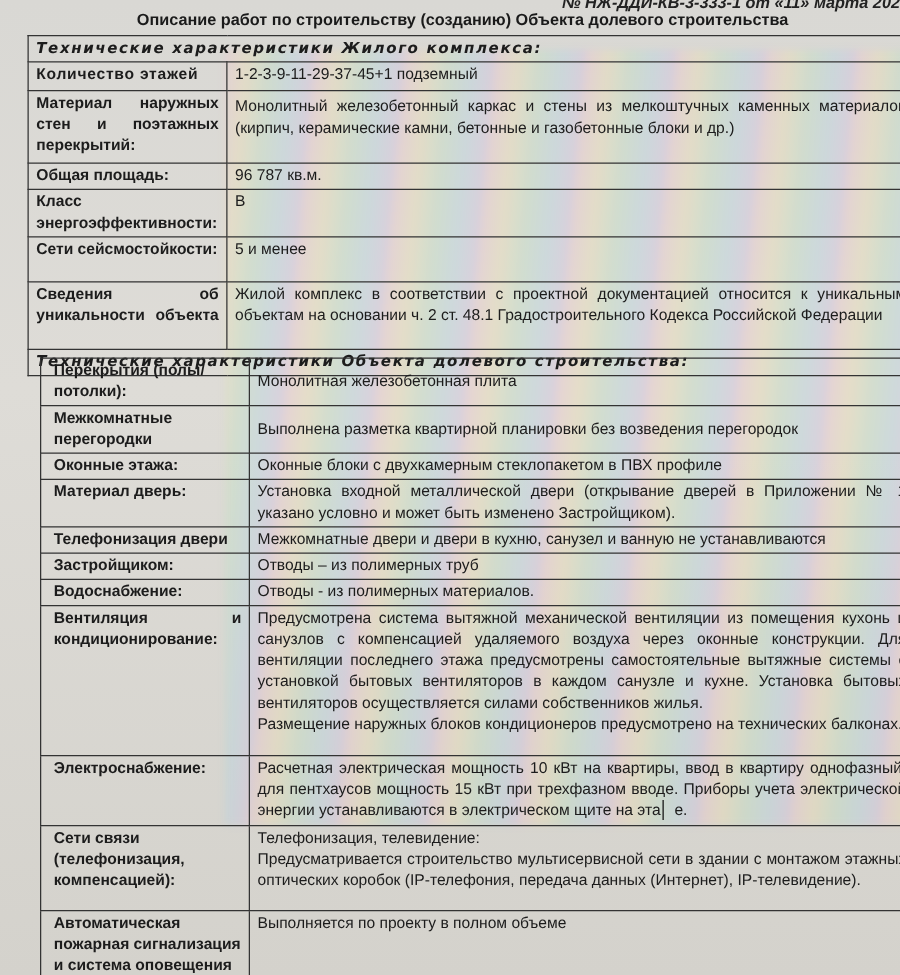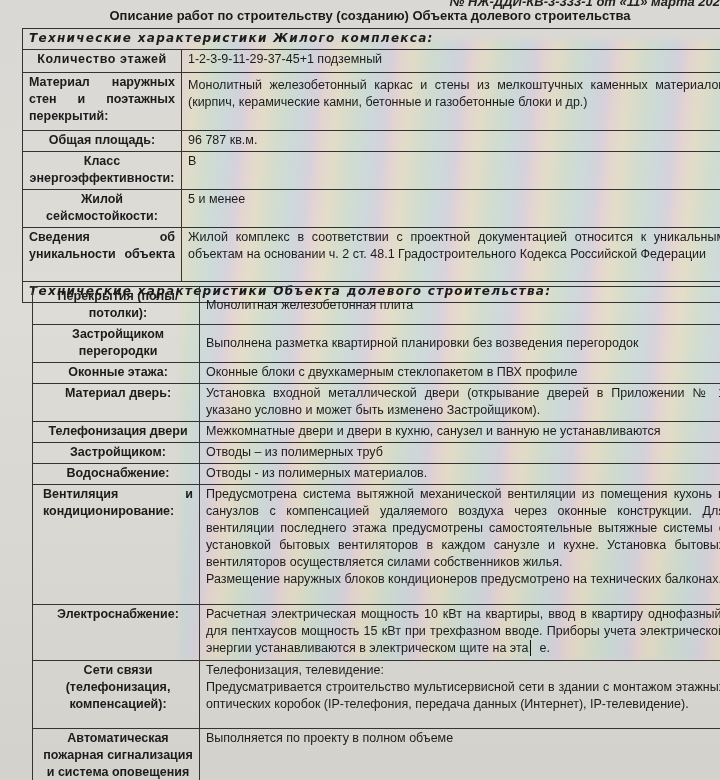--- a/index.html
+++ b/index.html
@@ -29,21 +29,21 @@
     position: absolute; top: 8px; left: 0; width: 740px; text-align: center;
     font-size: 13px; font-weight: bold; color: #1a1a1a;
   }
   table.spec {
     position: absolute; left: 22px; top: 28px; width: 710px;
     border-collapse: collapse; font-size: 12.5px; line-height: 17px;
   }
   table.spec td {
     border: 1.4px solid #333; vertical-align: top; padding: 1px 6px 2px 6px;
   }
-  td.label { width: 146px; font-weight: bold; text-align: center; }
+  td.label { width: 146px; font-weight: bold; text-align: left; }
   td.label.justify { text-align: justify; text-align-last: justify; }
   td.value { text-align: justify; }
   td.section {
     font-style: italic; font-weight: bold; letter-spacing: 1.3px;
     font-family: "DejaVu Sans", sans-serif; font-size: 12px;
   }
   .lower td.label { padding-left: 10px; }
   .cursor {
     display: inline-block; width: 8px; height: 16px; vertical-align: -4px;
     border-left: 1.5px solid #111; margin: 0 1px;
@@ -72,41 +72,41 @@
   </tr>
   <tr style="height:20px">
     <td class="label">Общая площадь:</td>
     <td class="value">96 787 кв.м.</td>
   </tr>
   <tr style="height:36px">
     <td class="label">Класс энергоэффективности:</td>
     <td class="value">В</td>
   </tr>
   <tr style="height:36px">
-    <td class="label">Жилой сейсмостойкости:</td>
+    <td class="label">Сети сейсмостойкости:</td>
     <td class="value">5 и менее</td>
   </tr>
   <tr style="height:54px">
     <td class="label justify">Сведения об уникальности объекта</td>
     <td class="value">Жилой комплекс в соответствии с проектной документацией относится к уникальным объектам на основании ч. 2 ст. 48.1 Градостроительного Кодекса Российской Федерации</td>
   </tr>
   <tr style="height:19px">
     <td colspan="2" class="section">Технические характеристики Объекта долевого строительства:</td>
   </tr>
 </tbody>
   </table>
 
 <table class="spec lower" style="top:286px; left:32px; width:700px;">
   <tbody>
       <tr style="height:34px">
     <td class="label">Перекрытия (полы/потолки):</td>
     <td class="value" style="vertical-align:middle">Монолитная железобетонная плита</td>
   </tr>
   <tr style="height:36px">
-    <td class="label">Застройщиком перегородки</td>
+    <td class="label">Межкомнатные перегородки</td>
     <td class="value" style="vertical-align:middle">Выполнена разметка квартирной планировки без возведения перегородок</td>
   </tr>
   <tr style="height:18px">
     <td class="label">Оконные этажа:</td>
     <td class="value">Оконные блоки с двухкамерным стеклопакетом в ПВХ профиле</td>
   </tr>
   <tr style="height:36px">
     <td class="label">Материал дверь:</td>
     <td class="value">Установка входной металлической двери (открывание дверей в Приложении № 1 указано условно и может быть изменено Застройщиком).</td>
   </tr>

